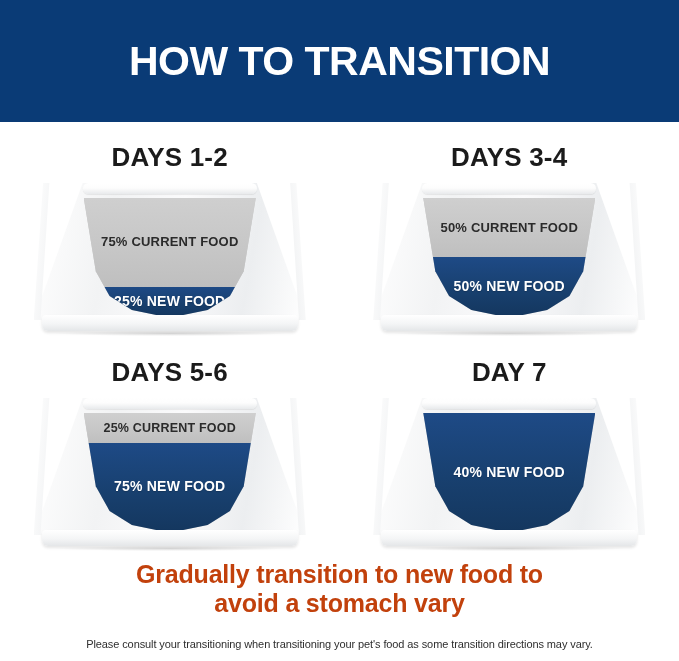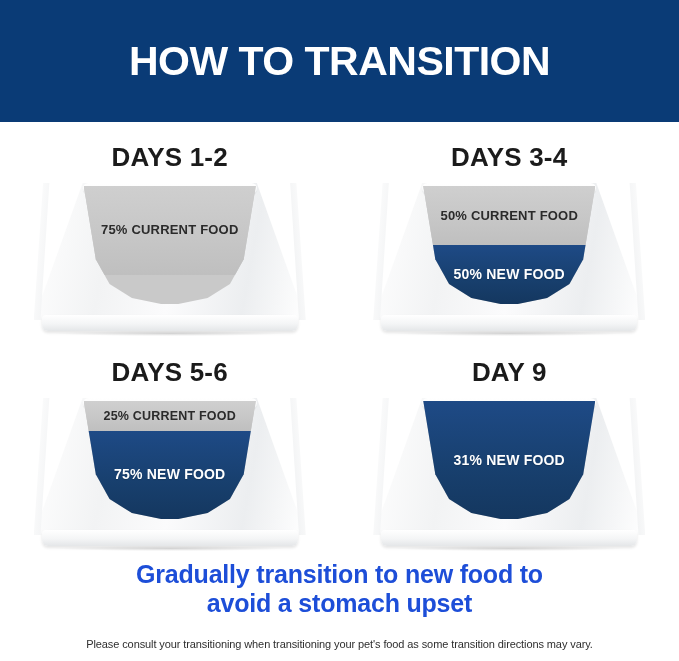--- a/index.html
+++ b/index.html
@@ -96,21 +96,21 @@
     position:absolute;
     left:49px; top:0px;
     width:174px; height:11px;
     background:linear-gradient(180deg,#ffffff 0%,#fdfdfd 45%,#e8eaec 100%);
     border-radius:7px;
     box-shadow:0 1px 1px rgba(0,0,0,0.07);
   }
   
   .cavity{
     position:absolute;
-    left:50px; top:3px;
+    left:50px; top:15px;
     width:172px; height:118px;
     clip-path:polygon(0% 0%, 100% 0%, 93% 62%, 85% 83%, 72% 95%, 55% 100%, 45% 100%, 28% 95%, 15% 83%, 7% 62%);
     overflow:hidden;
     background:#c9c9c9;
   }
   .food-current{
     position:absolute;
     left:0;right:0;top:0;
     background:linear-gradient(180deg,#cfcfcf 0%,#c6c6c6 60%,#bfbfbf 100%);
     display:flex;
@@ -165,21 +165,21 @@
   .footer{
     width:679px;
     padding-top:8px;
     display:flex;
     flex-direction:column;
     align-items:center;
   }
   .tagline{
     font-size:25px;
     font-weight:bold;
-    color:#1d4ed8;
+    color:#c2410c;
     line-height:29px;
     text-align:center;
     letter-spacing:-0.2px;
     white-space:nowrap;
   }
   .disclaimer{
     margin-top:20px;
     font-size:11px;
     color:#2e2e2e;
     text-align:center;
@@ -200,20 +200,23 @@
     <div class="day-label">DAYS 1-2</div>
     <div class="bowl">
       <div class="bowl-shell"></div>
       <div class="wing-l"></div>
       <div class="wing-r"></div>
       <div class="bowl-rim"></div>
       <div class="cavity">
         <div class="food-current" style="height: 75%;">
           <span class="label-current">75% CURRENT FOOD</span>
         </div>
+        <div class="food-new" style="height: 25%;">
+          <span class="label-new">25% NEW FOOD</span>
+        </div>
       </div>
       <div class="bowl-base"></div>
     </div>
   </div>
 
   <div class="cell">
     <div class="day-label">DAYS 3-4</div>
     <div class="bowl">
       <div class="bowl-shell"></div>
       <div class="wing-l"></div>
@@ -244,35 +247,35 @@
         </div>
         <div class="food-new" style="height: 75%;">
           <span class="label-new">75% NEW FOOD</span>
         </div>
       </div>
       <div class="bowl-base"></div>
     </div>
   </div>
 
   <div class="cell">
-    <div class="day-label">DAY 9</div>
+    <div class="day-label">DAY 7</div>
     <div class="bowl">
       <div class="bowl-shell"></div>
       <div class="wing-l"></div>
       <div class="wing-r"></div>
       <div class="bowl-rim"></div>
       <div class="cavity">
 
         <div class="food-new" style="height: 100%;">
-          <span class="label-new">31% NEW FOOD</span>
+          <span class="label-new">40% NEW FOOD</span>
         </div>
       </div>
       <div class="bowl-base"></div>
     </div>
   </div>
 
 </div>
 
 <div class="footer">
   <div class="tagline">Gradually transition to new food to</div>
-  <div class="tagline">avoid a stomach upset</div>
+  <div class="tagline">avoid a stomach vary</div>
   <div class="disclaimer">Please consult your transitioning when transitioning your pet's food as some transition directions may vary.</div>
 </div>
 
 </body></html>

